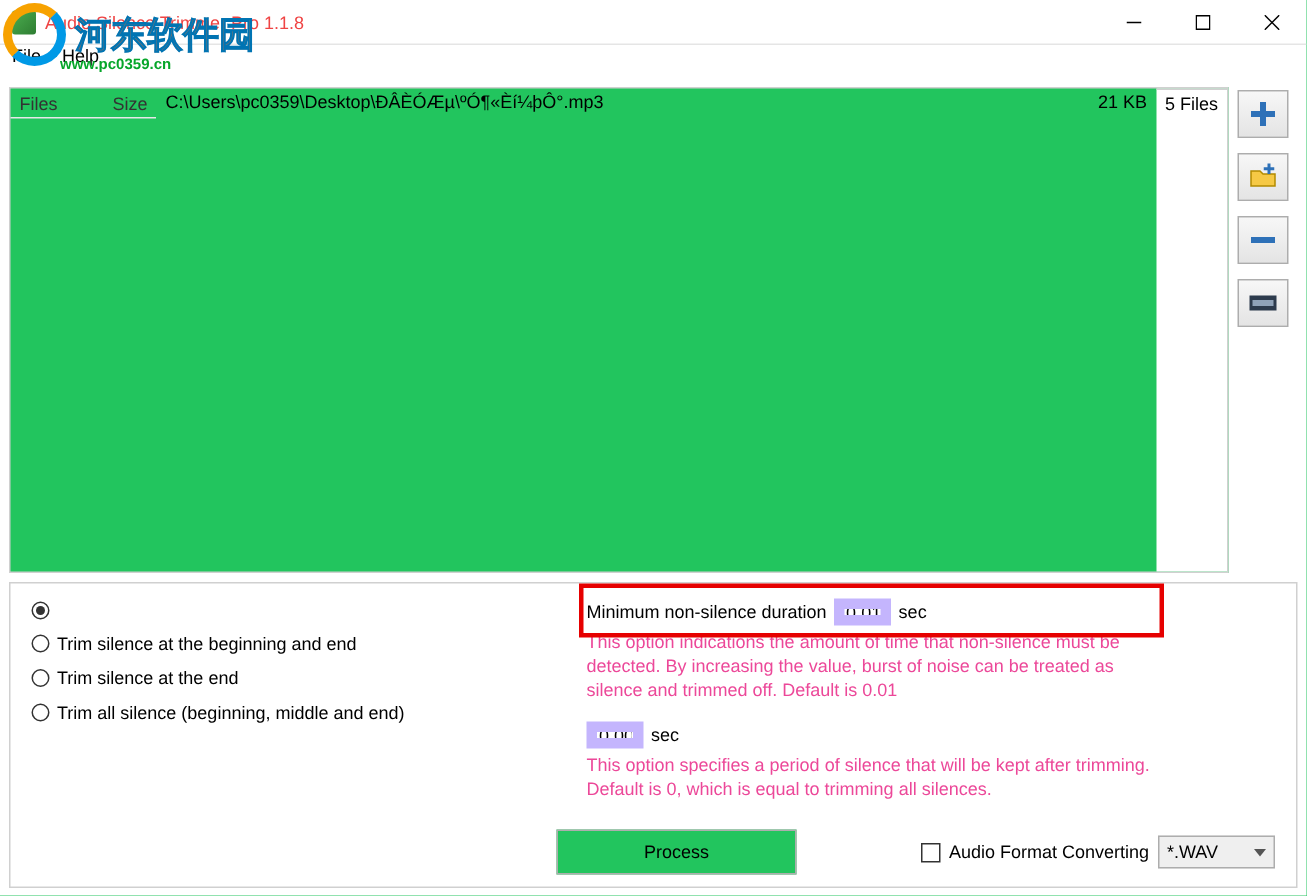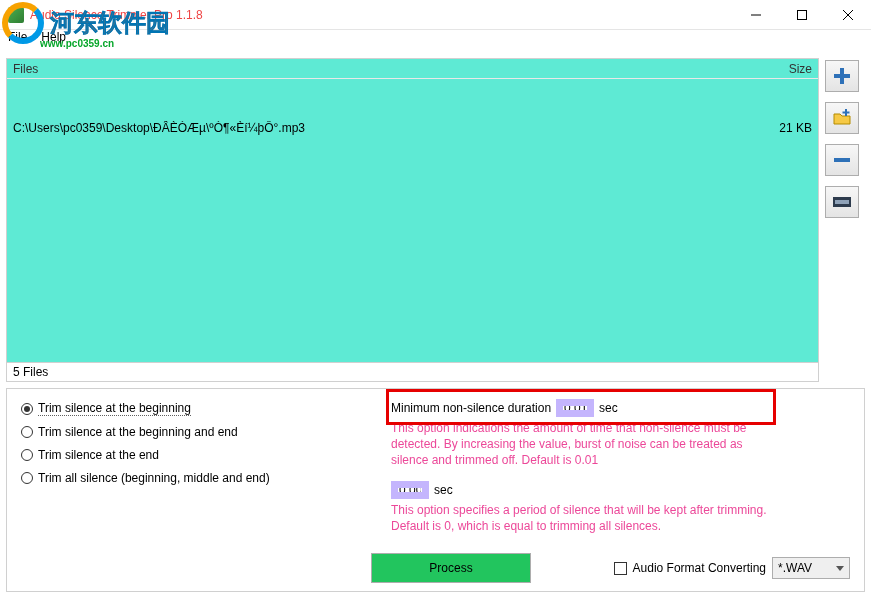--- a/index.html
+++ b/index.html
@@ -21,25 +21,25 @@
   .wm-r1 { display:flex; align-items:center; }
   .wm-logo { width:48px; height:42px; position:relative; }
   .wm-arc1 { position:absolute; width:42px; height:42px; border:6px solid #f7a200; border-right-color:transparent; border-bottom-color:transparent; border-radius:50%; top:0; left:0; }
   .wm-arc2 { position:absolute; width:42px; height:42px; border:6px solid #0099e6; border-left-color:transparent; border-top-color:transparent; border-radius:50%; top:0; left:0; }
   .wm-text { color:#737373; font-size:24px; font-weight:bold; -webkit-text-stroke: 0.5px #0074b3; font-family: "SimHei","Microsoft YaHei",sans-serif; }
   .wm-url { color:#06a62a; font-size:10px; font-weight:bold; margin-left:38px; margin-top:-6px; font-family: Liberation Sans, sans-serif; }
   
   
   .main { position:absolute; top:52px; left:0; right:0; bottom:0; padding:6px; }
   .row1 { display:flex; gap:6px; height:324px; }
-  .filepanel { flex:1; border:1px solid #d0d0d0; display:flex; flex-direction:column; position:relative; background:#5eead4; }
+  .filepanel { flex:1; border:1px solid #d0d0d0; display:flex; flex-direction:row; position:relative; background:#22c55e; }
   .filehead { display:flex; border-bottom:1px solid #e8e8e8; font-size:12px; color:#333; height:20px; align-items:center; padding:0 6px; }
   .fh-files { flex:1; }
   .fh-size { width:60px; text-align:right; }
-  .filerow { display:flex; padding:2px 6px; font-size:12px; color:#000;margin-top:40px; }
+  .filerow { display:flex; padding:2px 6px; font-size:12px; color:#000; }
   .fr-path { flex:1; overflow:hidden; text-overflow:ellipsis; white-space:nowrap; }
   .fr-size { width:60px; text-align:right; }
   .filelist { flex:1; overflow:auto; }
   .filecount { border-top:1px solid #d0d0d0; padding:2px 6px; background:#fff; }
   
   .btns-col { width:40px; display:flex; flex-direction:column; gap:10px; padding-top:2px; }
   .sq-btn { width:34px; height:32px; border:1px solid #adadad; background:linear-gradient(#f7f7f7,#e4e4e4); display:flex; align-items:center; justify-content:center; cursor:pointer; }
   .sq-btn svg { display:block; }
   
   
@@ -151,21 +151,20 @@
     </div>
   </div>
 
   <div class="settings">
     <div class="settings-row">
       <div class="left-col">
         <div class="radio selected">
           <div class="radio-circle">
               <div class="radio-dot"></div>
             </div>
-          <span class="label-text">Trim silence at the beginning</span>
         </div>
         <div class="radio">
           <div class="radio-circle"></div>
           <span>Trim silence at the beginning and end</span>
         </div>
         <div class="radio">
           <div class="radio-circle"></div>
           <span>Trim silence at the end</span>
         </div>
         <div class="radio">

